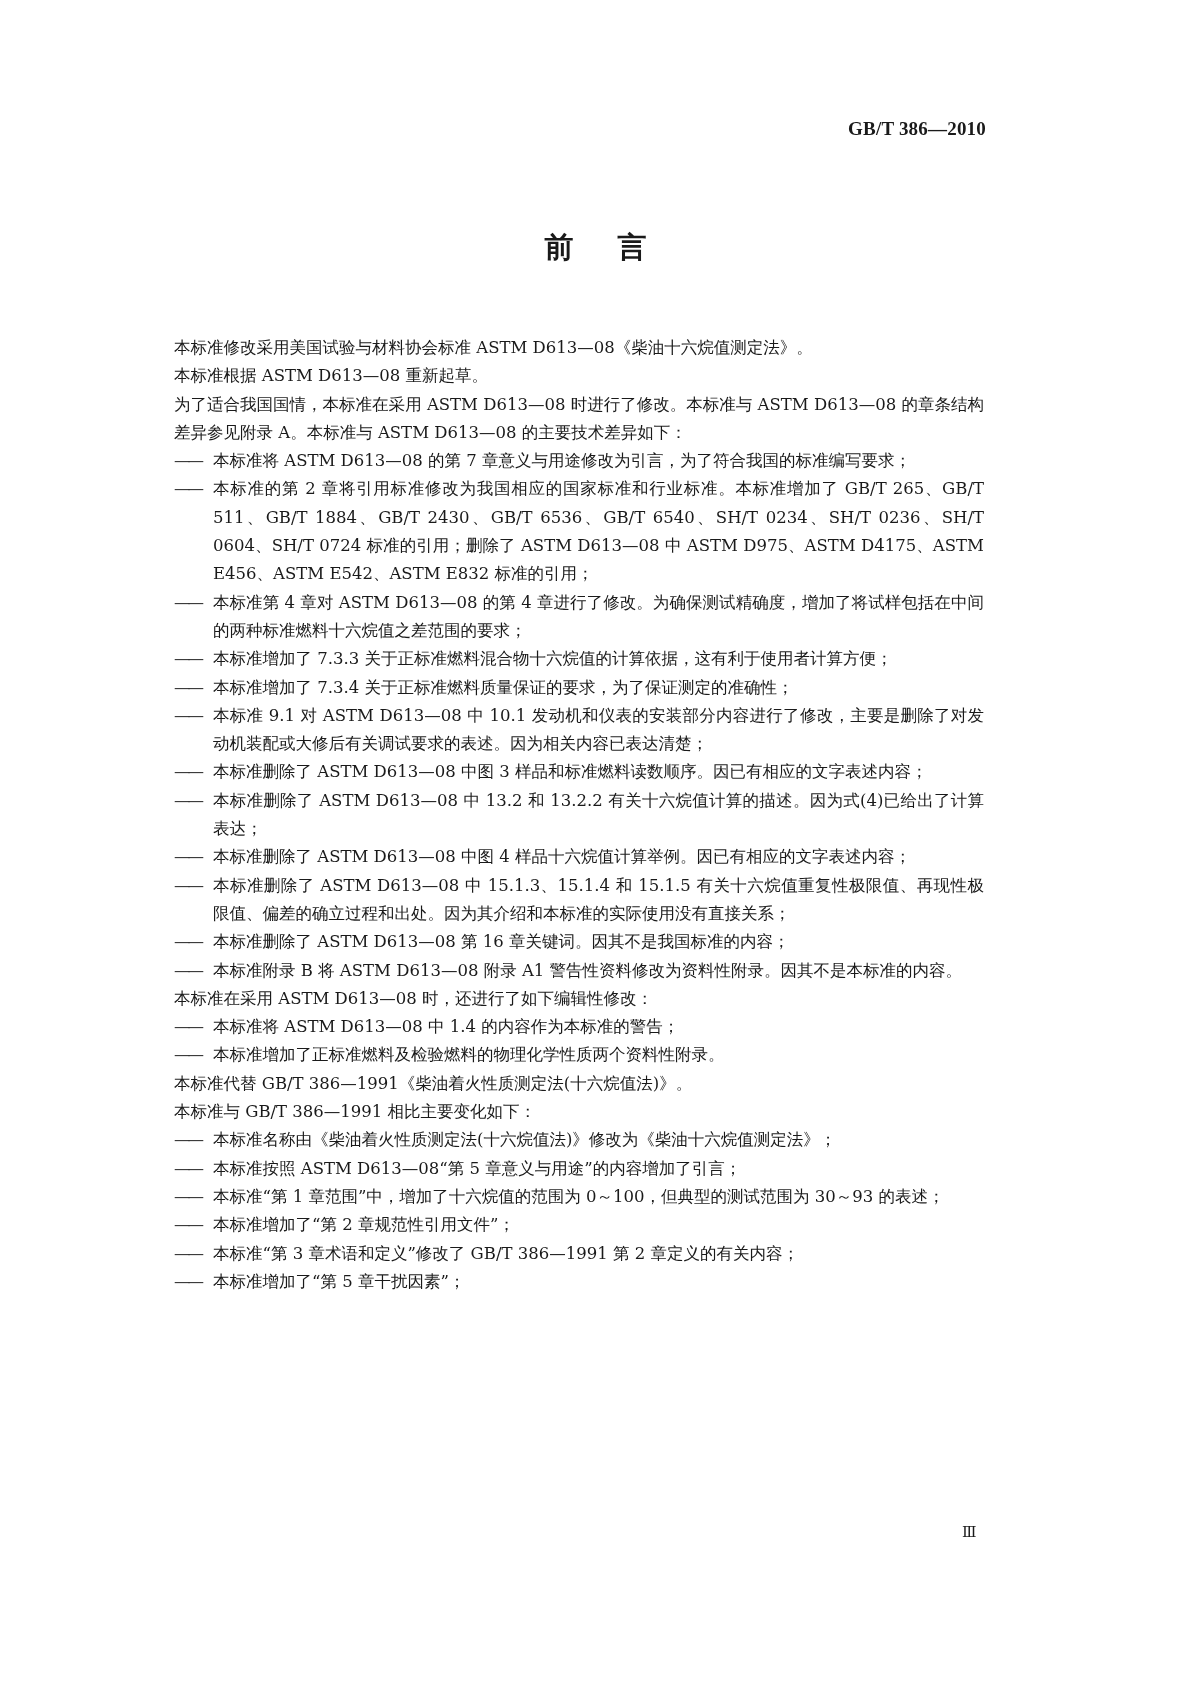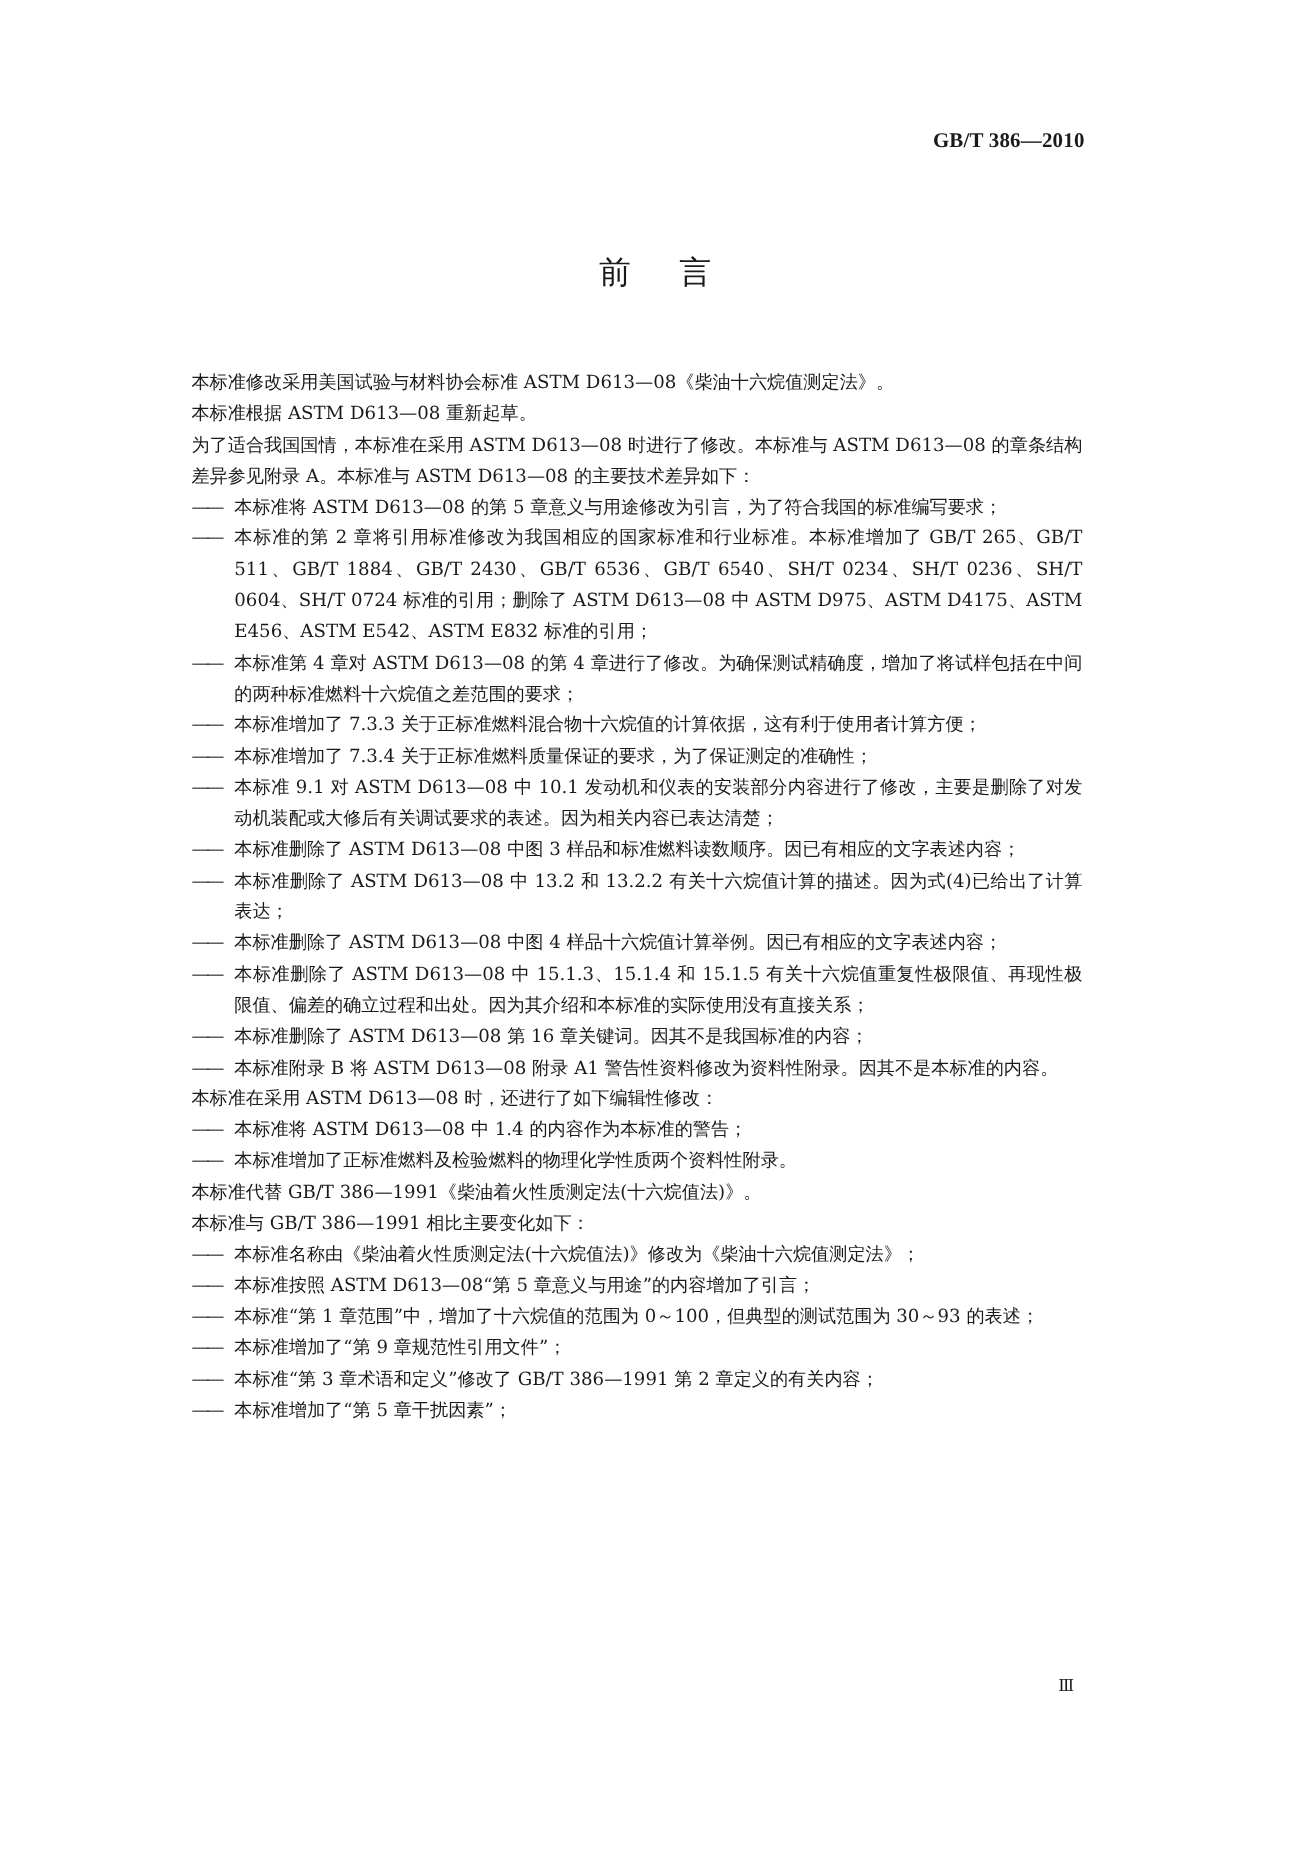--- a/index.html
+++ b/index.html
@@ -7,21 +7,21 @@
       width: 1191px; height: 1684px; position: relative; overflow: hidden;
       font-family: "DejaVu Serif", serif; color: #1a1a1a;
     }
     .header-code {
       position: absolute; top: 118px; right: 205px;
       font-family: Liberation Serif, serif; font-weight: bold; font-size: 19px;
       letter-spacing: 0.2px;
     }
     .title {
       position: absolute; top: 228px; left: 0; width: 100%;
-      text-align: center; font-size: 29px; font-weight: normal;
+      text-align: center; font-size: 29px; font-weight: bold;
       font-family: "DejaVu Sans", sans-serif; letter-spacing: 44px;
       text-indent: 44px;
     }
     .content {
       position: absolute; top: 334px; left: 174px; width: 810px;
       font-size: 16.5px; line-height: 28.3px;
     }
     .para { margin: 0; padding: 0; text-align: justify; }
     .item {
       position: relative; padding-left: 39px; margin: 0; text-align: justify;
@@ -41,21 +41,21 @@
 <div class="header-code">GB/T 386—2010</div>
 
 <div class="title">前言</div>
 
 <div class="content">
   <p class="para">本标准修改采用美国试验与材料协会标准 ASTM D613—08《柴油十六烷值测定法》。</p>
   <p class="para">本标准根据 ASTM D613—08 重新起草。</p>
   <p class="para" style="text-indent:0;margin-left:-47px;padding-left:47px;">为了适合我国国情，本标准在采用 ASTM D613—08 时进行了修改。本标准与 ASTM D613—08 的章条结构差异参见附录 A。本标准与 ASTM D613—08 的主要技术差异如下：</p>
 
   <div>
-    <div class="item"><span class="dash">——</span><span>本标准将 ASTM D613—08 的第 5 章意义与用途修改为引言，为了符合我国的标准编写要求；</span></div>
+    <div class="item"><span class="dash">——</span><span>本标准将 ASTM D613—08 的第 7 章意义与用途修改为引言，为了符合我国的标准编写要求；</span></div>
     <div class="item"><span class="dash">——</span><span>本标准的第 2 章将引用标准修改为我国相应的国家标准和行业标准。本标准增加了 GB/T 265、GB/T 511、GB/T 1884、GB/T 2430、GB/T 6536、GB/T 6540、SH/T 0234、SH/T 0236、SH/T 0604、SH/T 0724 标准的引用；删除了 ASTM D613—08 中 ASTM D975、ASTM D4175、ASTM E456、ASTM E542、ASTM E832 标准的引用；</span></div>
     <div class="item"><span class="dash">——</span><span>本标准第 4 章对 ASTM D613—08 的第 4 章进行了修改。为确保测试精确度，增加了将试样包括在中间的两种标准燃料十六烷值之差范围的要求；</span></div>
     <div class="item"><span class="dash">——</span><span>本标准增加了 7.3.3 关于正标准燃料混合物十六烷值的计算依据，这有利于使用者计算方便；</span></div>
     <div class="item"><span class="dash">——</span><span>本标准增加了 7.3.4 关于正标准燃料质量保证的要求，为了保证测定的准确性；</span></div>
     <div class="item"><span class="dash">——</span><span>本标准 9.1 对 ASTM D613—08 中 10.1 发动机和仪表的安装部分内容进行了修改，主要是删除了对发动机装配或大修后有关调试要求的表述。因为相关内容已表达清楚；</span></div>
     <div class="item"><span class="dash">——</span><span>本标准删除了 ASTM D613—08 中图 3 样品和标准燃料读数顺序。因已有相应的文字表述内容；</span></div>
     <div class="item"><span class="dash">——</span><span>本标准删除了 ASTM D613—08 中 13.2 和 13.2.2 有关十六烷值计算的描述。因为式(4)已给出了计算表达；</span></div>
     <div class="item"><span class="dash">——</span><span>本标准删除了 ASTM D613—08 中图 4 样品十六烷值计算举例。因已有相应的文字表述内容；</span></div>
     <div class="item"><span class="dash">——</span><span>本标准删除了 ASTM D613—08 中 15.1.3、15.1.4 和 15.1.5 有关十六烷值重复性极限值、再现性极限值、偏差的确立过程和出处。因为其介绍和本标准的实际使用没有直接关系；</span></div>
     <div class="item"><span class="dash">——</span><span>本标准删除了 ASTM D613—08 第 16 章关键词。因其不是我国标准的内容；</span></div>
@@ -69,19 +69,19 @@
     <div class="item"><span class="dash">——</span><span>本标准增加了正标准燃料及检验燃料的物理化学性质两个资料性附录。</span></div>
   </div>
 
   <p class="para">本标准代替 GB/T 386—1991《柴油着火性质测定法(十六烷值法)》。</p>
   <p class="para">本标准与 GB/T 386—1991 相比主要变化如下：</p>
 
   <div>
     <div class="item"><span class="dash">——</span><span>本标准名称由《柴油着火性质测定法(十六烷值法)》修改为《柴油十六烷值测定法》；</span></div>
     <div class="item"><span class="dash">——</span><span>本标准按照 ASTM D613—08“第 5 章意义与用途”的内容增加了引言；</span></div>
     <div class="item"><span class="dash">——</span><span>本标准“第 1 章范围”中，增加了十六烷值的范围为 0～100，但典型的测试范围为 30～93 的表述；</span></div>
-    <div class="item"><span class="dash">——</span><span>本标准增加了“第 9 章规范性引用文件”；</span></div>
+    <div class="item"><span class="dash">——</span><span>本标准增加了“第 2 章规范性引用文件”；</span></div>
     <div class="item"><span class="dash">——</span><span>本标准“第 3 章术语和定义”修改了 GB/T 386—1991 第 2 章定义的有关内容；</span></div>
     <div class="item"><span class="dash">——</span><span>本标准增加了“第 5 章干扰因素”；</span></div>
   </div>
 </div>
 
 <div class="page-number">Ⅲ</div>
 
 </body></html>

